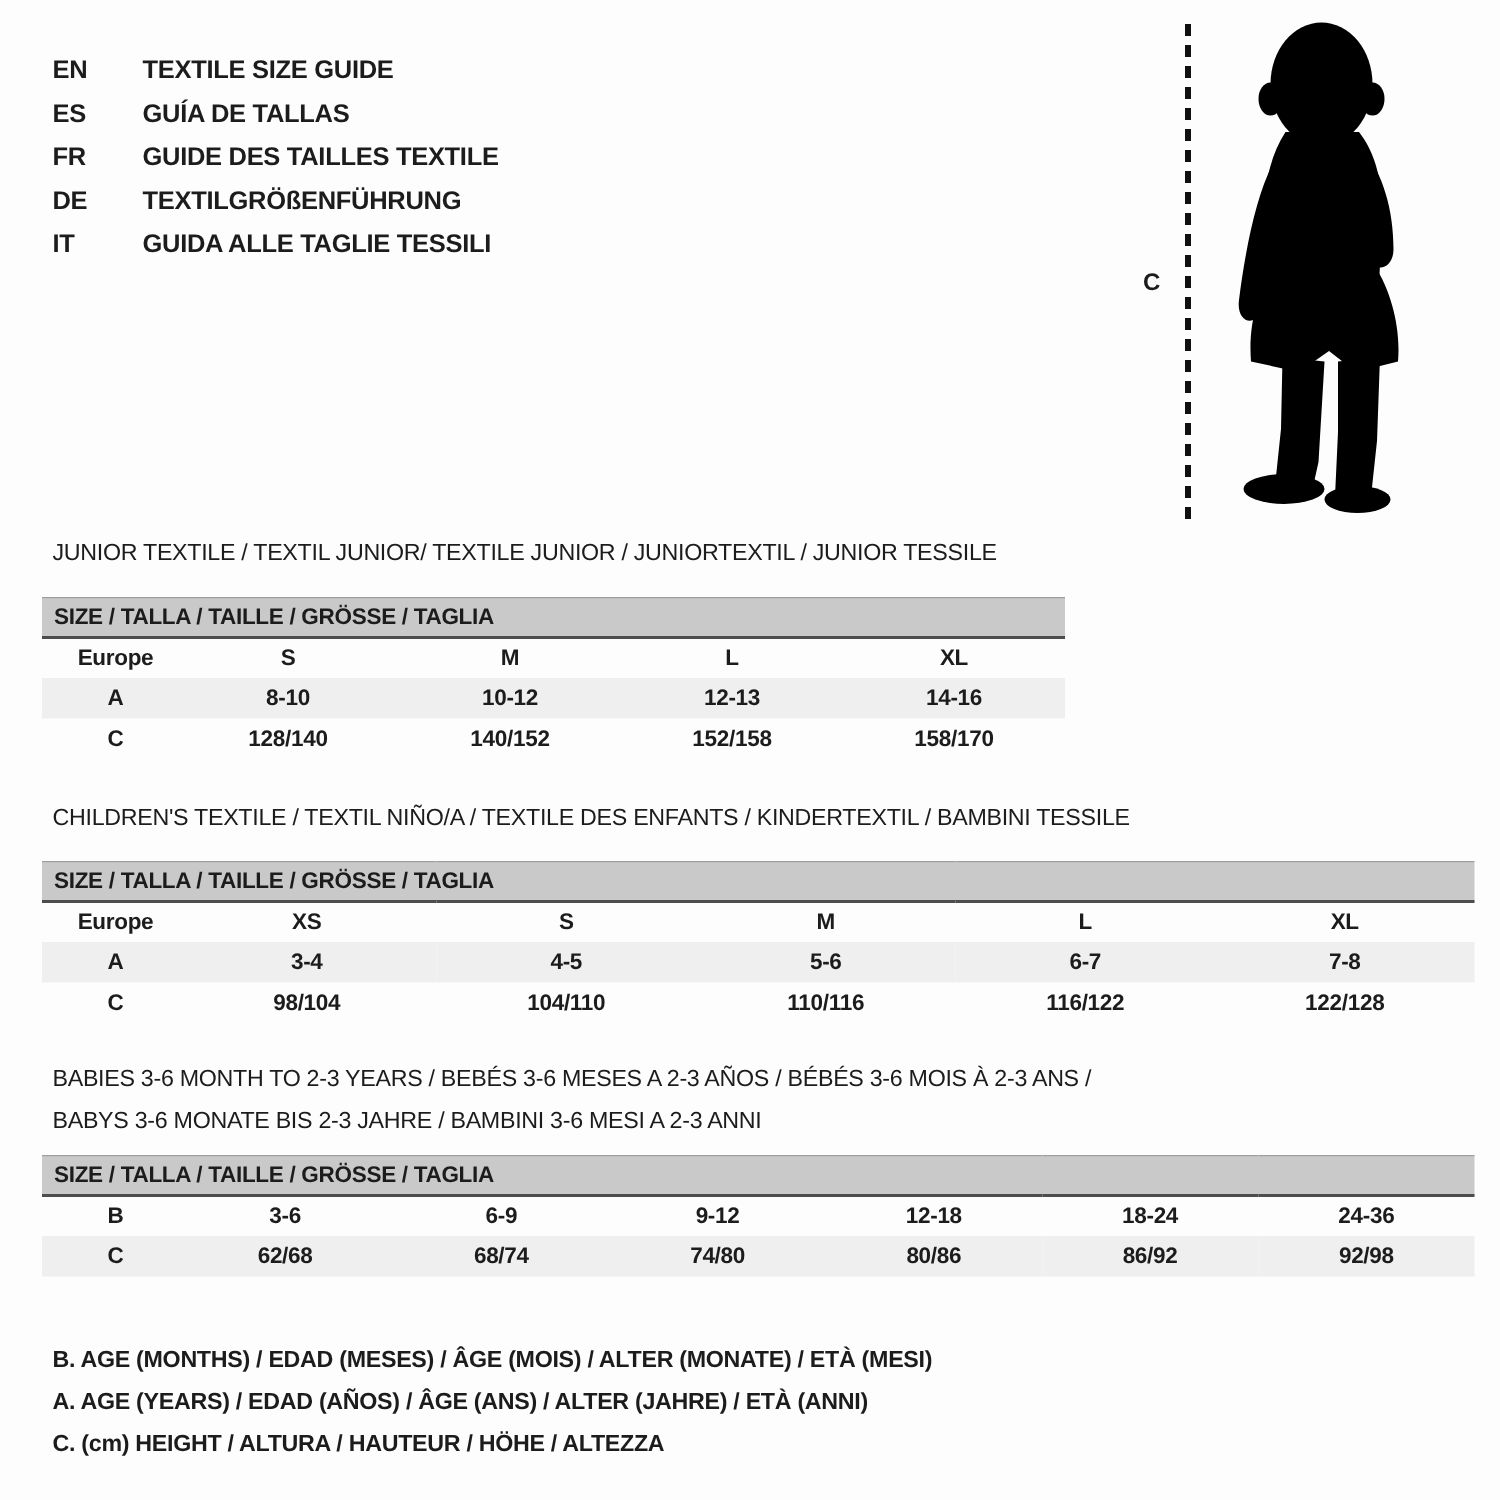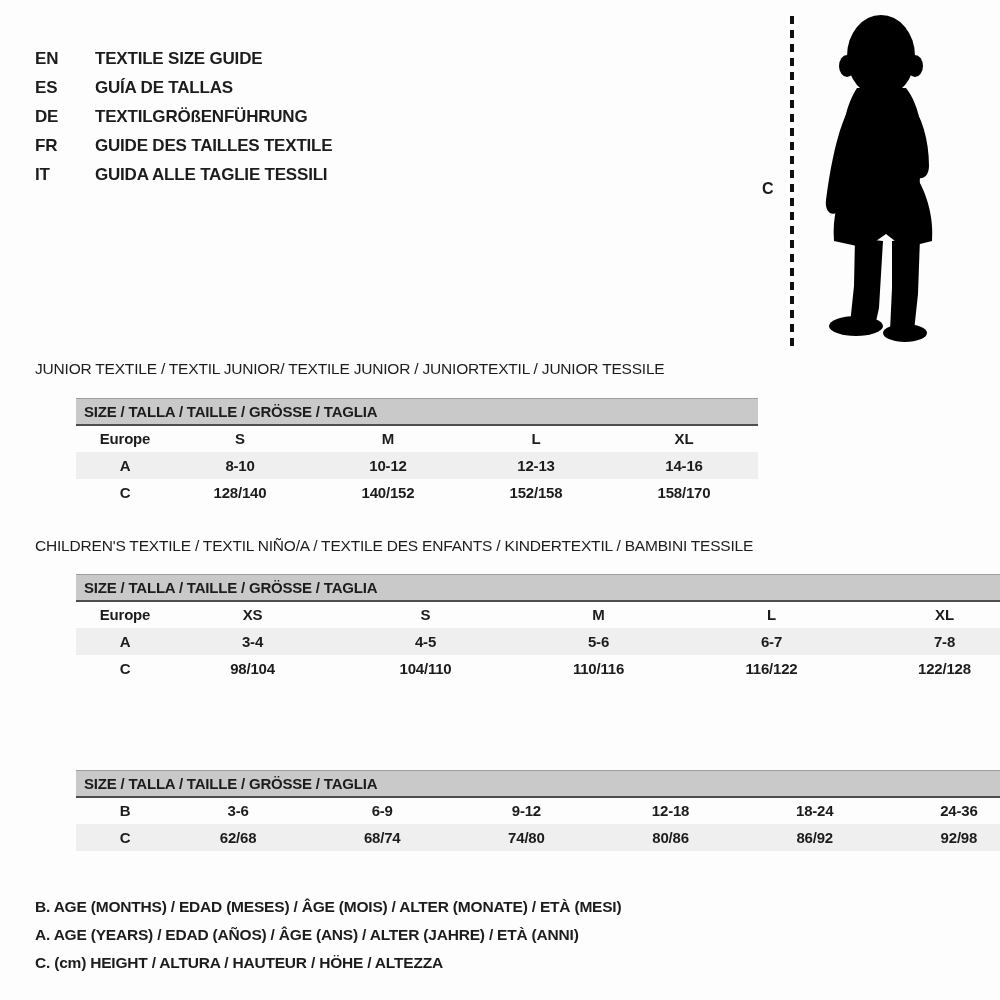--- a/index.html
+++ b/index.html
@@ -7,21 +7,21 @@
   .page {
     position: relative;
     width: 1000px;
     height: 1000px;
     background: #fdfdfd;
     font-family: "Liberation Sans", sans-serif;
     color: #1c1c1c;
     overflow: hidden;
   }
   
-  .lang-list { position: absolute; left: 35px; top: 44px; }
+  .lang-list { position: absolute; left: 35px; top: 32px; }
   .lang-row { display: flex; height: 29px; align-items: center; }
   .lang-code { width: 60px; font-size: 17px; font-weight: 700; letter-spacing: -0.2px; }
   .lang-label { font-size: 17px; font-weight: 700; letter-spacing: -0.2px; white-space: nowrap; }
 
   
   .figure { position: absolute; left: 760px; top: 8px; width: 210px; height: 345px; }
   .dashed-line {
     position: absolute; left: 30px; top: 8px; width: 4px; height: 330px;
     background: repeating-linear-gradient(to bottom, #101010 0 8px, transparent 8px 14px);
   }
@@ -29,21 +29,21 @@
   .silhouette { position: absolute; left: 48px; top: 0; }
 
   
   .section-title {
     position: absolute; left: 35px;
     font-size: 15.5px; font-weight: 400; letter-spacing: -0.2px; white-space: nowrap;
   }
   .two-line .line { line-height: 28px; }
 
   
-  .size-table { position: absolute; left: 28px; border-collapse: collapse; table-layout: fixed; margin-left: 48px; }
+  .size-table { position: absolute; left: 28px; border-collapse: collapse; table-layout: fixed; }
   .size-table td {
     font-size: 15px; font-weight: 700; letter-spacing: -0.2px;
     text-align: center; height: 27px; padding: 0; vertical-align: middle;
   }
   .size-table td.label-cell { text-align: center; padding-left: 8px; }
   .size-table tr.bar-row td {
     background: #c9c9c9;
     border-top: 1px solid #9e9e9e;
     border-bottom: 2px solid #4d4d4d;
     text-align: left; padding-left: 8px; height: 26px;
@@ -65,26 +65,26 @@
   <div class="lang-list">
     <div class="lang-row">
       <span class="lang-code">EN</span>
       <span class="lang-label">TEXTILE SIZE GUIDE</span>
     </div>
     <div class="lang-row">
       <span class="lang-code">ES</span>
       <span class="lang-label">GUÍA DE TALLAS</span>
     </div>
     <div class="lang-row">
+      <span class="lang-code">FR</span>
+      <span class="lang-label">GUIDE DES TAILLES TEXTILE</span>
+    </div>
+    <div class="lang-row">
       <span class="lang-code">DE</span>
       <span class="lang-label">TEXTILGRÖßENFÜHRUNG</span>
-    </div>
-    <div class="lang-row">
-      <span class="lang-code">FR</span>
-      <span class="lang-label">GUIDE DES TAILLES TEXTILE</span>
     </div>
     <div class="lang-row">
       <span class="lang-code">IT</span>
       <span class="lang-label">GUIDA ALLE TAGLIE TESSILI</span>
     </div>
   </div>
 
   <div class="figure">
     <span class="height-label">C</span>
     <div class="dashed-line"></div>
@@ -188,20 +188,24 @@
       <td class="label-cell">C</td>
       <td>98/104</td>
       <td>104/110</td>
       <td>110/116</td>
       <td>116/122</td>
       <td>122/128</td>
     </tr>
   </tbody>
     </table>
 
+  <div class="section-title two-line" style="top:706px">
+    <div class="line">BABIES 3-6 MONTH TO 2-3 YEARS / BEBÉS 3-6 MESES A 2-3 AÑOS / BÉBÉS 3-6 MOIS À 2-3 ANS /</div>
+    <div class="line">BABYS 3-6 MONATE BIS 2-3 JAHRE / BAMBINI 3-6 MESI A 2-3 ANNI</div>
+  </div>
 
   <table class="size-table w-full" style="top:770px">
     <colgroup>
         <col style="width:90px">
         <col>
         <col>
         <col>
         <col>
         <col>
         <col>

